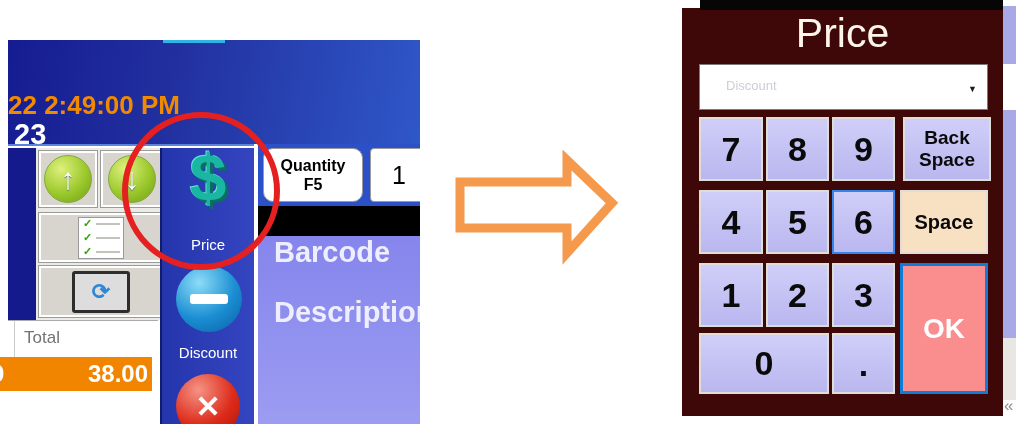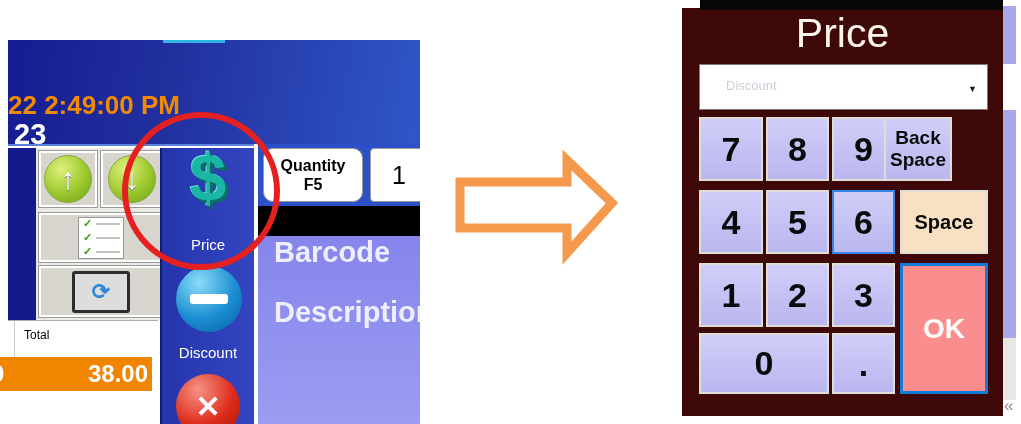--- a/index.html
+++ b/index.html
@@ -65,21 +65,21 @@
            border-radius:4px;display:flex;align-items:center;justify-content:center;font-size:25px;color:#000;}
   #black-bar{left:0;top:62px;width:162px;height:30px;background:#000000;}
   #purple-panel{left:0;top:92px;width:162px;height:188px;overflow:hidden;
                 background:linear-gradient(180deg,#8585ec 0%,#9c9cf2 100%);}
   .purple-label{position:absolute;left:16px;font-size:29px;font-weight:bold;color:#efeeff;white-space:nowrap;}
   #barcode-label{top:0;}
   #desc-label{top:60px;}
 
   #total-area{left:0;top:280px;width:150px;height:104px;background:#ffffff;border-top:1px solid #aaa;}
   #total-vline{left:6px;top:0;width:1px;height:37px;background:#cccccc;}
-  #total-label{left:16px;top:7px;font-size:12px;color:#000000;}
+  #total-label{left:16px;top:7px;font-size:17px;color:#737373;}
 
   #total-bar{left:0;top:357px;width:152px;height:34px;background:#f28500;overflow:hidden;z-index:2;}
   #total-clip{left:-9px;top:3px;font-size:24px;font-weight:bold;color:#ffffff;}
   #total-amount{right:4px;top:3px;font-size:24px;font-weight:bold;color:#ffffff;}
 
   
   #red-circle{left:122px;top:112px;width:158px;height:158px;border:6px solid #e42020;
               border-radius:50%;z-index:5;}
   #arrow-svg{left:452px;top:150px;z-index:3;}
 
@@ -90,21 +90,21 @@
   #dlg-combo{left:17px;top:56px;width:289px;height:46px;background:#ffffff;border:1px solid #7a7a7a;}
   #combo-ghost{left:26px;top:13px;font-size:13px;color:#cdcdd8;}
   #combo-arrow{right:10px;top:19px;font-size:9px;color:#1a1a1a;}
 
   .key{position:absolute;display:flex;align-items:center;justify-content:center;
        background:linear-gradient(180deg,#d0cef8 0%,#b9b7ef 100%);
        border:2px solid #dfddd5;color:#0a0a0a;font-weight:bold;font-size:34px;}
   #k7{left:17px;top:109px;width:64px;height:64px;}
   #k8{left:84px;top:109px;width:63px;height:64px;}
   #k9{left:150px;top:109px;width:63px;height:64px;}
-  #kback{left:202px;top:109px;width:68px;height:64px;font-size:19px;line-height:1.15;
+  #kback{left:221px;top:109px;width:88px;height:64px;font-size:19px;line-height:1.15;
          flex-direction:column;text-align:center;}
   #k4{left:17px;top:182px;width:64px;height:64px;}
   #k5{left:84px;top:182px;width:63px;height:64px;}
   #k6{left:150px;top:182px;width:63px;height:64px;border-color:#3585e8;}
   #kcancel{left:218px;top:182px;width:88px;height:64px;background:#f8e0c2;font-size:20px;}
   #k1{left:17px;top:255px;width:64px;height:64px;}
   #k2{left:84px;top:255px;width:63px;height:64px;}
   #k3{left:150px;top:255px;width:63px;height:64px;}
   #kok{left:218px;top:255px;width:88px;height:131px;background:#fa8d8d;border:3px solid #0f7cd8;
        color:#ffffff;font-size:28px;}

